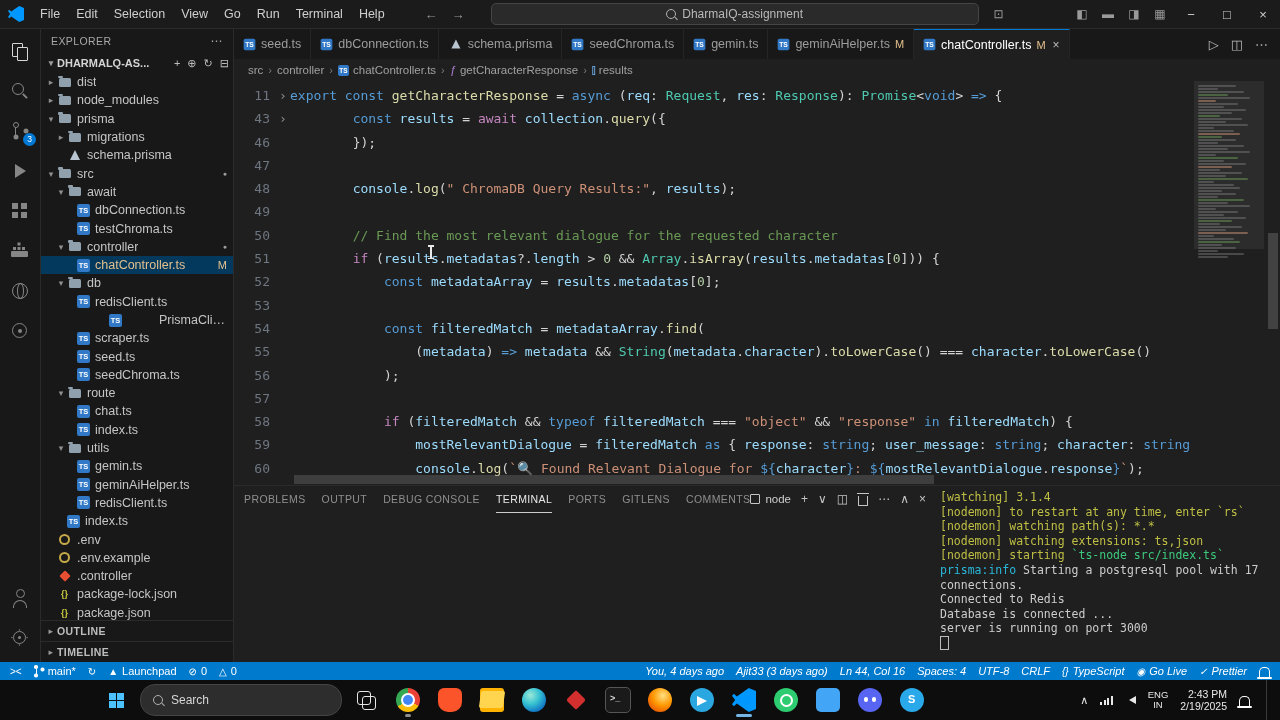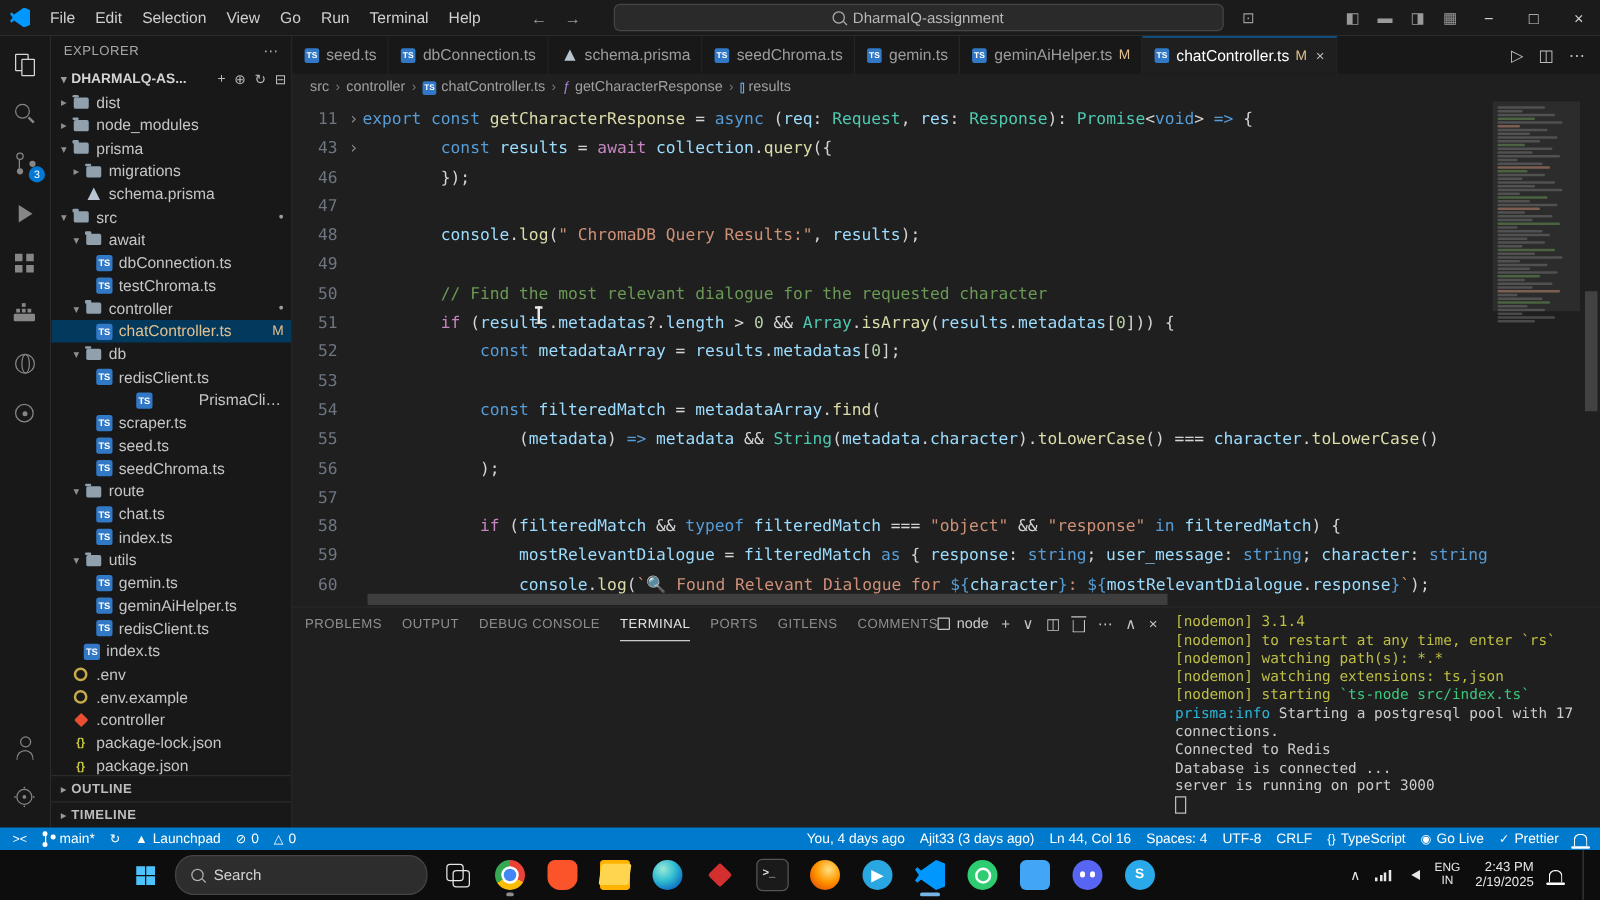--- a/index.html
+++ b/index.html
@@ -133,21 +133,21 @@
   .mi-trash{width:8px;height:9px;border:1.1px solid #c5c5c5;border-top:none;border-radius:0 0 1px 1px;position:relative;display:inline-block;margin-top:3px;}
   .mi-trash::before{content:"";position:absolute;left:-2.5px;top:-2.6px;width:12px;height:1.2px;background:#c5c5c5;}
   .terminal{flex:1;overflow:hidden;padding:4px 6px;font-family:"DejaVu Sans Mono","Liberation Mono",monospace;
     font-size:11.5px;line-height:14.6px;}
   .tl-y{color:#bfbf45;} .tl-g{color:#3dc97d;} .tl-c{color:#29b8db;} .tl-w{color:#cccccc;}
   .tcur{display:inline-block;width:7px;height:12px;border:1px solid #bdbdbd;vertical-align:middle;}
   
   .statusbar{height:18px;flex:none;background:#007acc;color:#ffffff;display:flex;align-items:center;
     font-size:11px;padding:0 4px;white-space:nowrap;}
   .st-item{display:flex;align-items:center;gap:4px;padding:0 6px;height:100%;}
-  .st-right{margin-left:auto;display:flex;align-items:center;}
+  .st-right{margin-left:auto;display:flex;align-items:center;font-style:italic;}
   .mi-branch{width:10px;height:12px;position:relative;display:inline-block;}
   .mi-branch::before{content:"";position:absolute;left:2px;top:2px;width:1.4px;height:9px;background:#fff;}
   .mi-branch::after{content:"";position:absolute;left:0.5px;top:0;width:3.5px;height:3.5px;border-radius:50%;background:#fff;
     box-shadow:0 8.5px 0 #fff,6.5px 2.5px 0 #fff;}
   .mi-bell{width:9px;height:9px;border:1.2px solid #fff;border-bottom:none;border-radius:5px 5px 0 0;position:relative;display:inline-block;margin-top:1px;}
   .mi-bell::after{content:"";position:absolute;left:-3px;right:-3px;bottom:-2px;height:1.6px;background:#fff;border-radius:1px;}
   .st-ico{font-size:10px;}
   
   .taskbar{height:40px;flex:none;background:#0d0d0d;display:flex;align-items:center;padding:0 6px;}
   .tb-main{display:flex;align-items:center;gap:6px;margin-left:92px;}
@@ -621,21 +621,21 @@
             <span>+</span>
             <span>∨</span>
             <span>◫</span>
             <span class="mi-trash"></span>
             <span>⋯</span>
             <span>∧</span>
             <span>×</span>
           </div>
         </div>
         <div class="terminal">
-            <div><span class="tl-y">[nodemon] 3.1.4</span></div>
+            <div><span class="tl-y">[watching] 3.1.4</span></div>
             <div><span class="tl-y">[nodemon] to restart at any time, enter `rs`</span></div>
             <div><span class="tl-y">[nodemon] watching path(s): *.*</span></div>
             <div><span class="tl-y">[nodemon] watching extensions: ts,json</span></div>
             <div><span class="tl-y">[nodemon] starting </span><span class="tl-g">`ts-node src/index.ts`</span></div>
             <div><span class="tl-c">prisma:info</span><span class="tl-w"> Starting a postgresql pool with 17 connections.</span></div>
             <div><span class="tl-w">Connected to Redis</span></div>
             <div><span class="tl-w">Database is connected ...</span></div>
             <div><span class="tl-w">server is running on port  3000</span></div>
             <div><span class="tcur"></span></div>
           </div>

